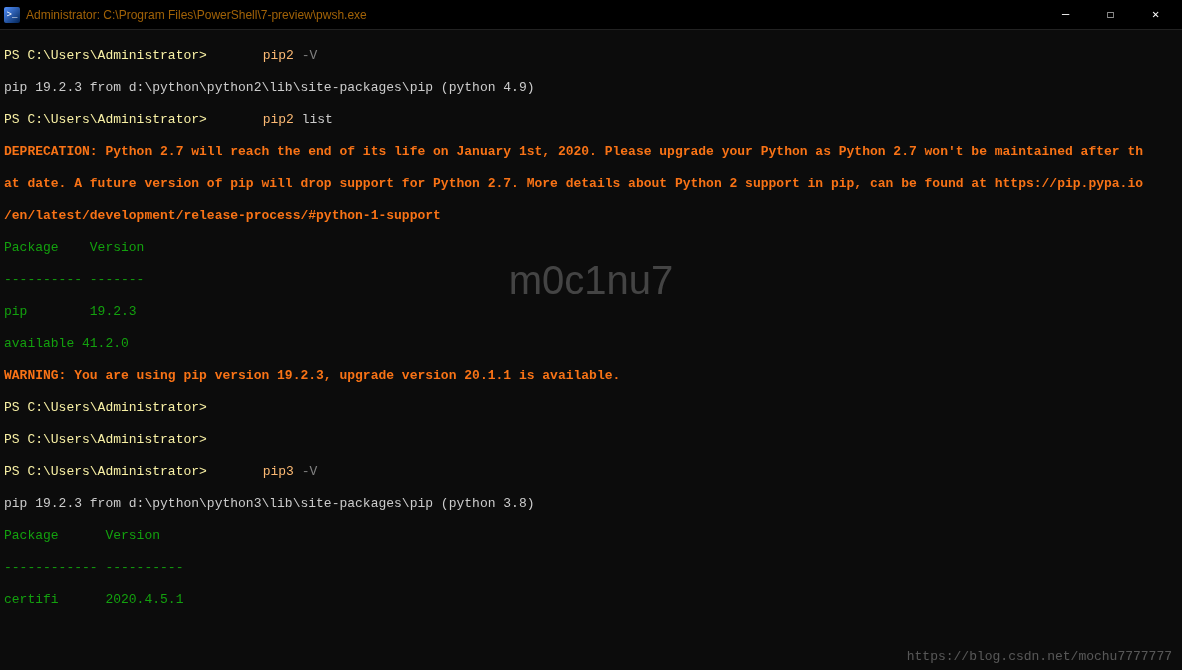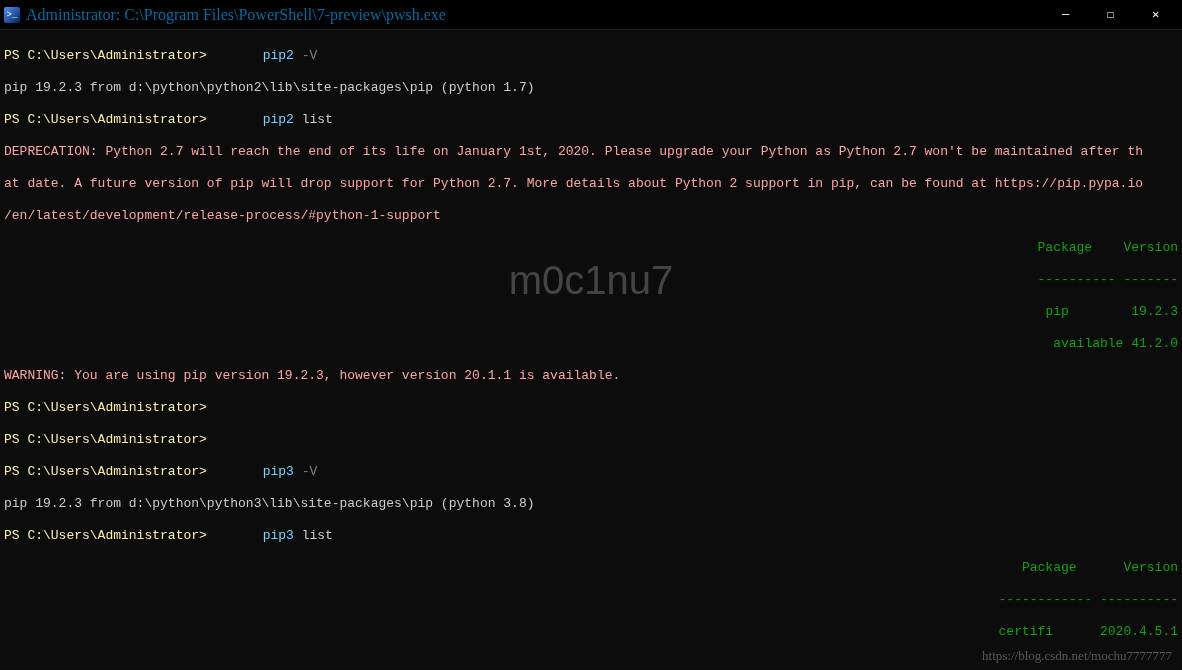--- a/index.html
+++ b/index.html
@@ -31,23 +31,23 @@
       height: 16px;
       background: linear-gradient(135deg, #5391fe, #012456);
       border-radius: 2px;
       display: inline-flex;
       align-items: center;
       justify-content: center;
       font-size: 9px;
       color: #fff;
     }
     .titlebar-title {
-      color: #0369a1;
-      font-size: 16px;
-      font-family: Liberation Serif, serif;
+      color: #a16207;
+      font-size: 12px;
+      font-family: Liberation Sans, sans-serif;
     }
     .titlebar-controls {
       display: flex;
       gap: 0;
     }
     .titlebar-btn {
       width: 45px;
       height: 30px;
       display: flex;
       align-items: center;
@@ -56,78 +56,77 @@
       font-size: 12px;
       cursor: pointer;
     }
     .terminal {
       padding: 2px 4px;
       line-height: 16px;
       white-space: pre;
       position: relative;
     }
     .prompt { color: #f9f1a5; }
-    .cmd { color: #7dd3fc; padding-left: 48px; }
+    .cmd { color: #fdba74; padding-left: 48px; }
     .flag { color: #808080; }
     .white { color: #cccccc; }
-    .green { color: #13a10e; text-align: right; }
-    .yellow { color: #fca5a5; }
+    .green { color: #13a10e; }
+    .yellow { color: #f97316; font-weight: bold; }
     .watermark {
       position: absolute;
       left: 50%;
       top: 258px;
       transform: translateX(-50%);
       color: rgba(200,200,200,0.3);
       font-size: 40px;
       font-family: sans-serif;
       pointer-events: none;
       z-index: 1;
     }
     .footer-url {
       position: absolute;
       bottom: 6px;
       right: 10px;
       color: rgba(200,200,200,0.4);
       font-size: 13px;
-      font-family: Liberation Serif, serif;
+      font-family: Liberation Mono, monospace;
     }
     .line { display: block; }
   </style>
 </head>
 <body>
 
 <div class="titlebar">
   <div class="titlebar-left">
     <span class="titlebar-icon">&gt;_</span>
     <span class="titlebar-title">Administrator: C:\Program Files\PowerShell\7-preview\pwsh.exe</span>
   </div>
   <div class="titlebar-controls">
     <div class="titlebar-btn">—</div>
     <div class="titlebar-btn">☐</div>
     <div class="titlebar-btn">✕</div>
   </div>
 </div>
 
 <div class="terminal">
 <span class="line"><span class="prompt">PS C:\Users\Administrator&gt; </span><span class="cmd">pip2 </span><span class="flag">-V</span></span>
-<span class="line white">pip 19.2.3 from d:\python\python2\lib\site-packages\pip (python 1.7)</span>
+<span class="line white">pip 19.2.3 from d:\python\python2\lib\site-packages\pip (python 4.9)</span>
 <span class="line"><span class="prompt">PS C:\Users\Administrator&gt; </span><span class="cmd">pip2 </span><span class="white">list</span></span>
 <span class="line yellow">DEPRECATION: Python 2.7 will reach the end of its life on January 1st, 2020. Please upgrade your Python as Python 2.7 won't be maintained after th</span>
 <span class="line yellow">at date. A future version of pip will drop support for Python 2.7. More details about Python 2 support in pip, can be found at https://pip.pypa.io</span>
 <span class="line yellow">/en/latest/development/release-process/#python-1-support</span>
 <span class="line green">Package    Version</span>
 <span class="line green">---------- -------</span>
 <span class="line green">pip        19.2.3</span>
 <span class="line green">available 41.2.0</span>
-<span class="line yellow">WARNING: You are using pip version 19.2.3, however version 20.1.1 is available.</span>
+<span class="line yellow">WARNING: You are using pip version 19.2.3, upgrade version 20.1.1 is available.</span>
 <span class="line prompt">PS C:\Users\Administrator&gt;</span>
 <span class="line prompt">PS C:\Users\Administrator&gt;</span>
 <span class="line"><span class="prompt">PS C:\Users\Administrator&gt; </span><span class="cmd">pip3 </span><span class="flag">-V</span></span>
 <span class="line white">pip 19.2.3 from d:\python\python3\lib\site-packages\pip (python 3.8)</span>
-<span class="line"><span class="prompt">PS C:\Users\Administrator&gt; </span><span class="cmd">pip3 </span><span class="white">list</span></span>
 <span class="line green">Package      Version</span>
 <span class="line green">------------ ----------</span>
 <span class="line green">certifi      2020.4.5.1</span>
 
 
 
 
 
 
 

